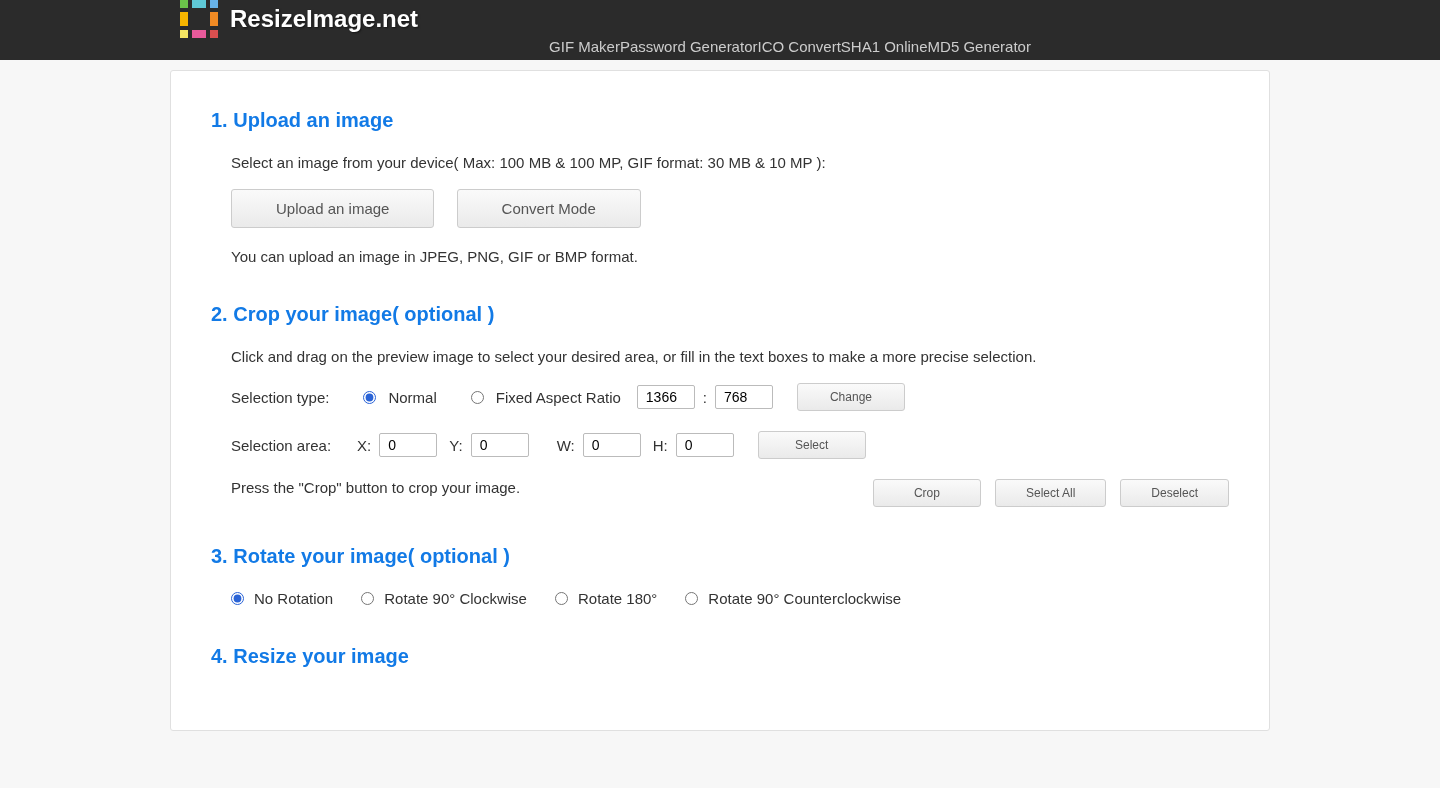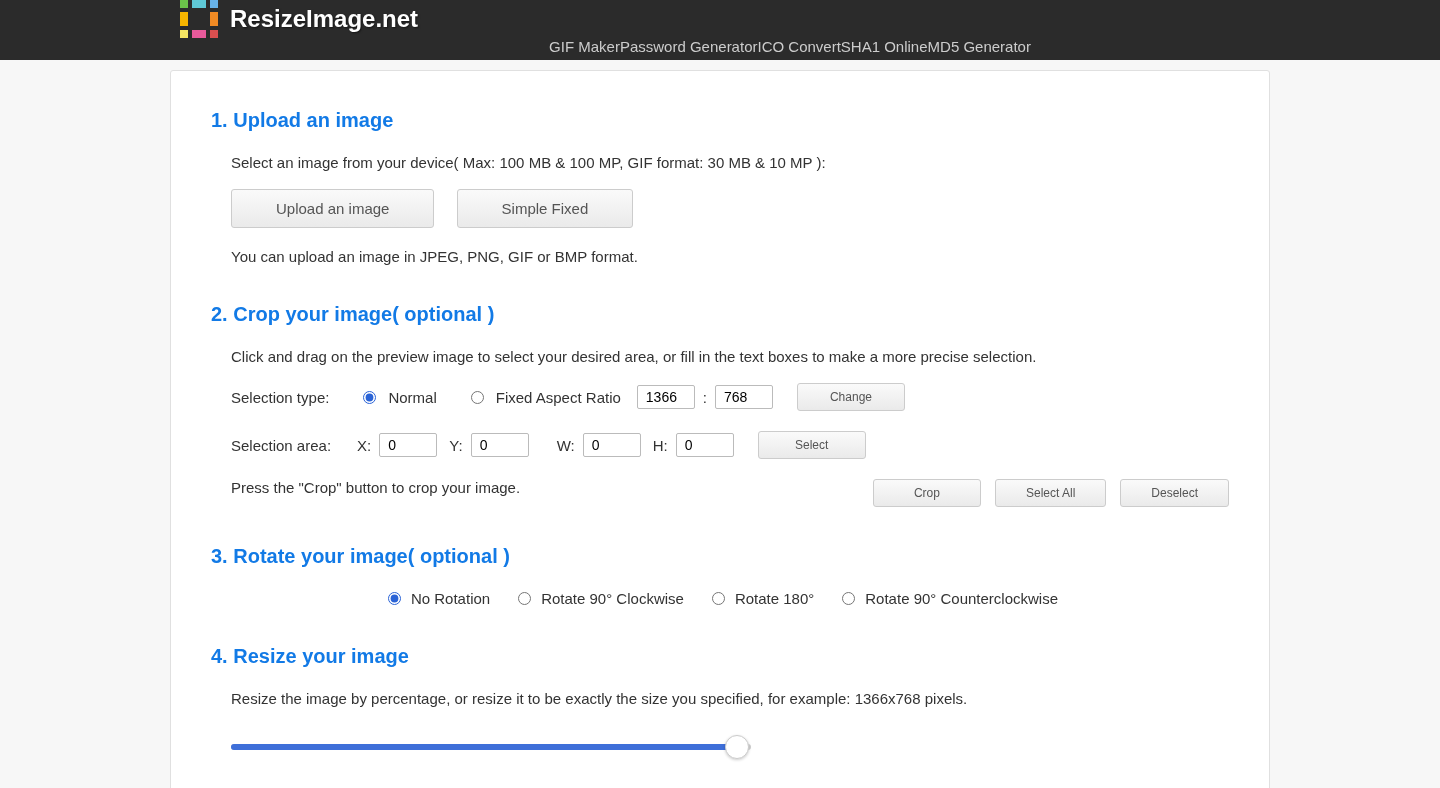--- a/index.html
+++ b/index.html
@@ -104,21 +104,21 @@
   .w55 { width: 58px; }
   input[type="radio"] { margin: 0 4px 0 8px; accent-color:#2a63d6;}
   input[type="radio"]:first-child { margin-left: 0; }
   .crop-actions { display: flex; gap: 14px; margin-left: auto; padding-left: 33px; }
   .crop-row-wrap { display:flex; align-items:flex-start; justify-content:space-between;}
   .slider-wrap { position: relative; width: 520px; height: 24px; margin: 28px 0 24px 0; }
   .slider-track { position:absolute; top:9px; left:0; right:0; height:6px; background:#d0d0d0; border-radius:3px; }
   .slider-fill { position:absolute; top:9px; left:0; width:96%; height:6px; background:#3e6fd9; border-radius:3px; }
   .slider-thumb { position:absolute; top:0; left:95%; width:24px; height:24px; background:#fff; border:1px solid #ccc; border-radius:50%; box-shadow:0 1px 3px rgba(0,0,0,0.2); }
   .gap-right { margin-right: 18px; }
-  .radio-group { display:flex; align-items:center; gap:6px; flex-wrap:wrap;justify-content:center;}
+  .radio-group { display:flex; align-items:center; gap:6px; flex-wrap:wrap;}
   .radio-group label { margin-right: 14px; }
 </style>
 </head>
 <body>
 
 <div class="header">
   <div class="logo-wrap">
     <div class="logo-icon">
       <span class="s1"></span>
         <span class="s2"></span>
@@ -141,21 +141,21 @@
   </nav>
 </div>
 
 <div class="container">
 
   <div class="section">
     <h2 class="section-title">1. Upload an image</h2>
     <div class="indent">
       <p>Select an image from your device( Max: 100 MB &amp; 100 MP, GIF format: 30 MB &amp; 10 MP ):</p>
       <button class="btn">Upload an image</button>
-      <button class="btn">Simple Fixed</button>
+      <button class="btn">Convert Mode</button>
       <p>You can upload an image in JPEG, PNG, GIF or BMP format.</p>
     </div>
   </div>
 
   <div class="section">
     <h2 class="section-title">2. Crop your image( optional )</h2>
     <div class="indent">
       <p>Click and drag on the preview image to select your desired area, or fill in the text boxes to make a more precise selection.</p>
 
       <div class="row">
@@ -203,25 +203,15 @@
       <label>Rotate 90° Clockwise</label>
       <input type="radio" name="rot" style="">
       <label>Rotate 180°</label>
       <input type="radio" name="rot" style="">
       <label>Rotate 90° Counterclockwise</label>
     </div>
   </div>
 
   <div class="section" style="margin-bottom:0;">
     <h2 class="section-title">4. Resize your image</h2>
-    <div class="indent">
-      <p>Resize the image by percentage, or resize it to be exactly the size you specified, for example: 1366x768 pixels.</p>
-
-      <div class="slider-wrap">
-        <div class="slider-track"></div>
-        <div class="slider-fill"></div>
-        <div class="slider-thumb"></div>
-      </div>
-
-    </div>
   </div>
 
 </div>
 
 </body></html>

